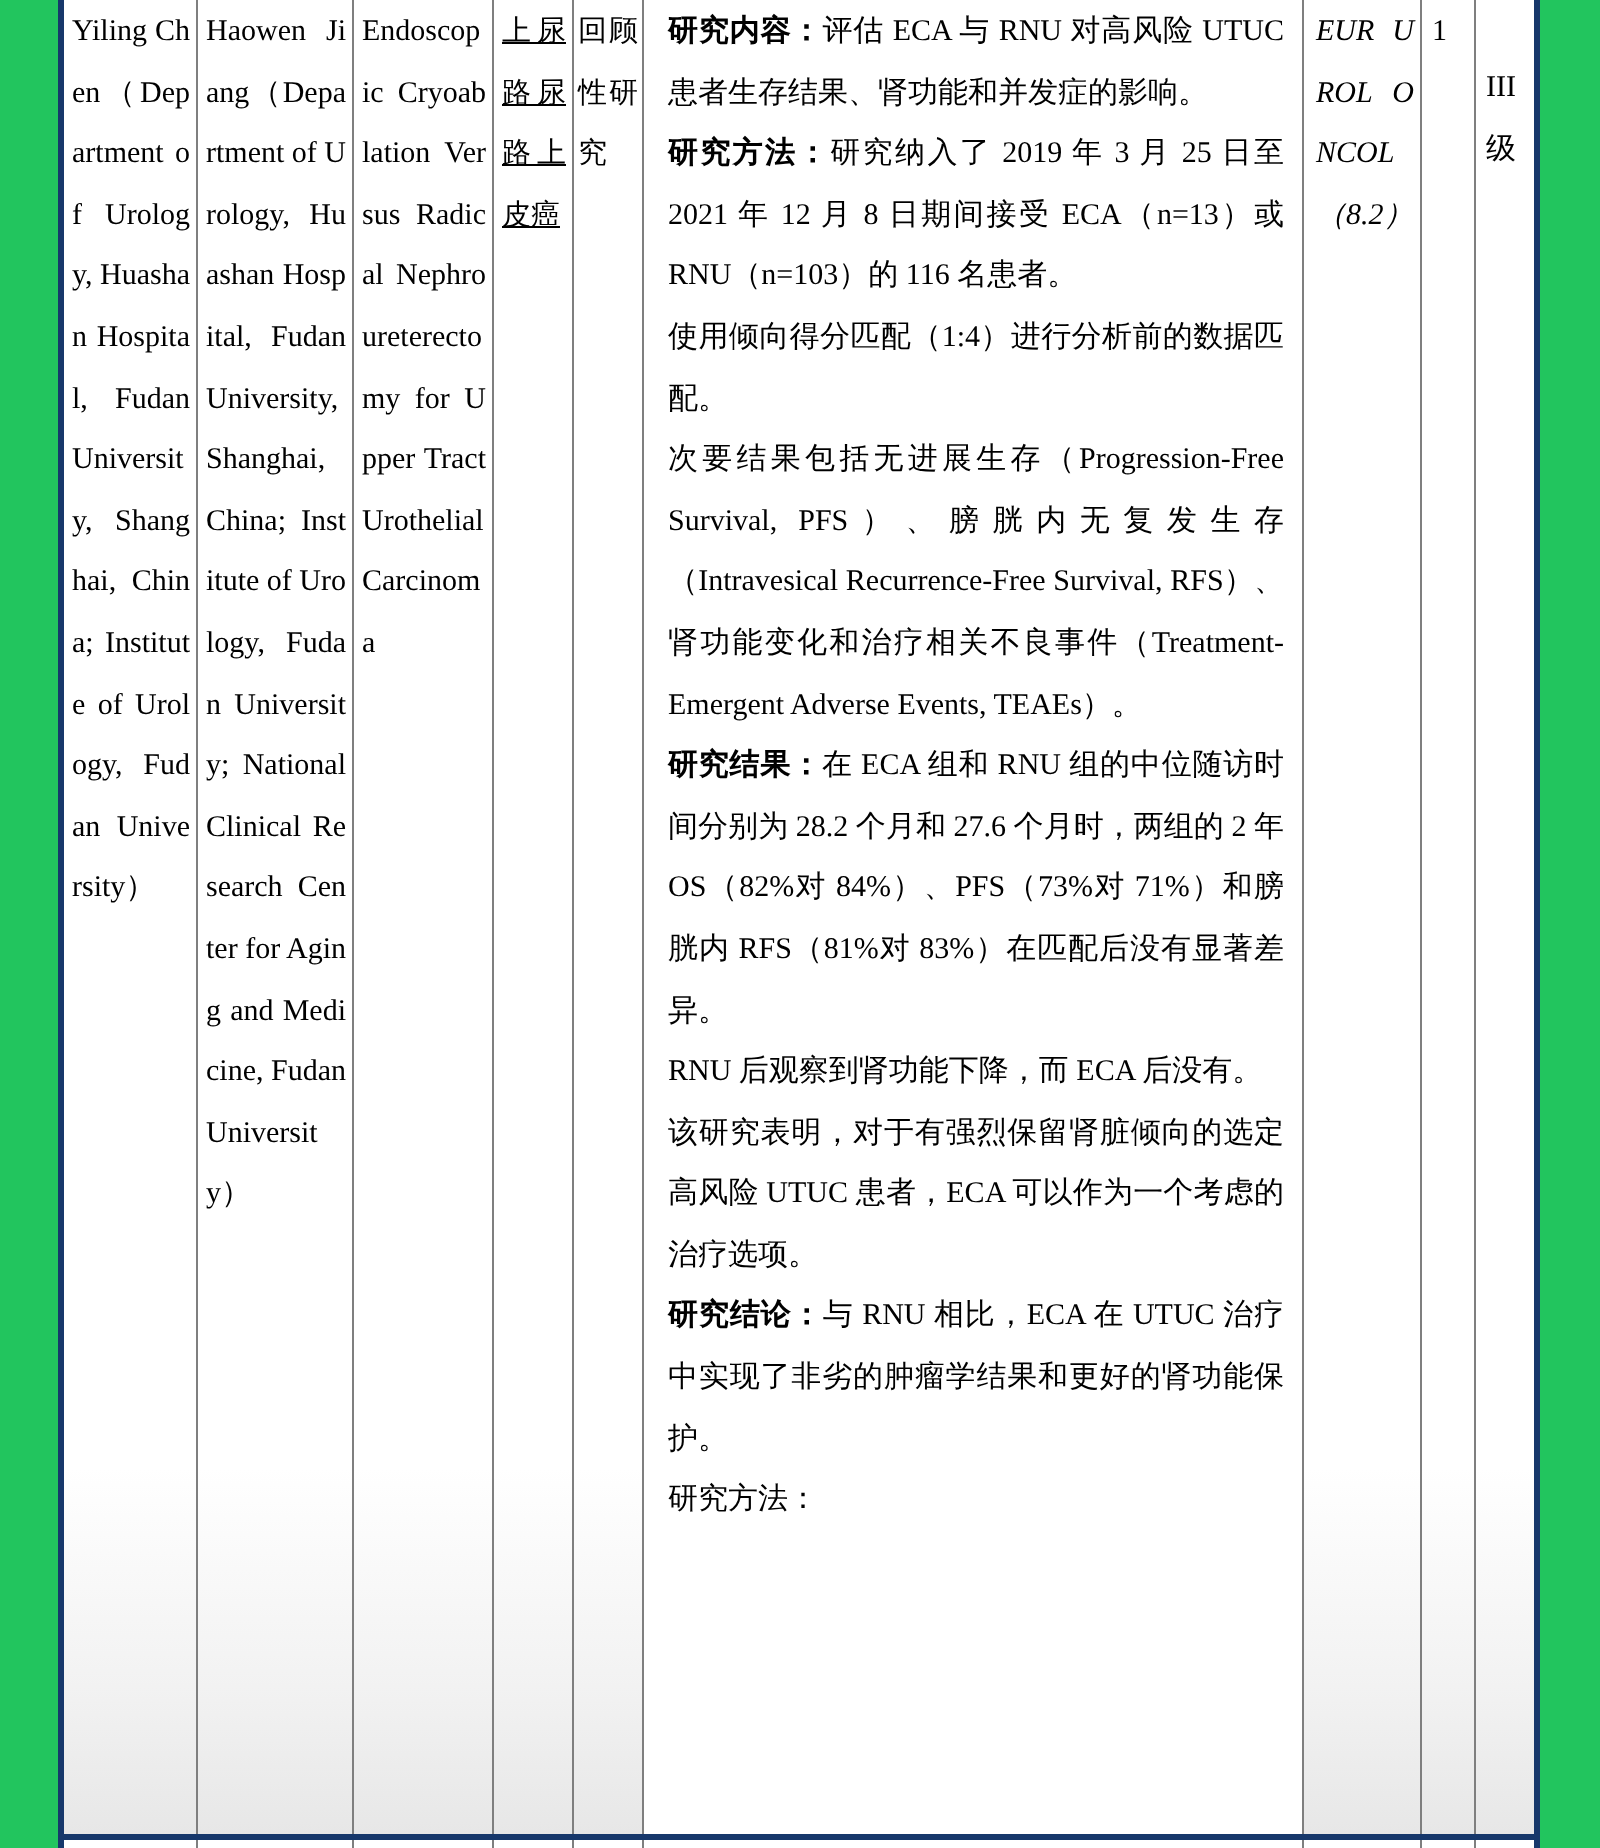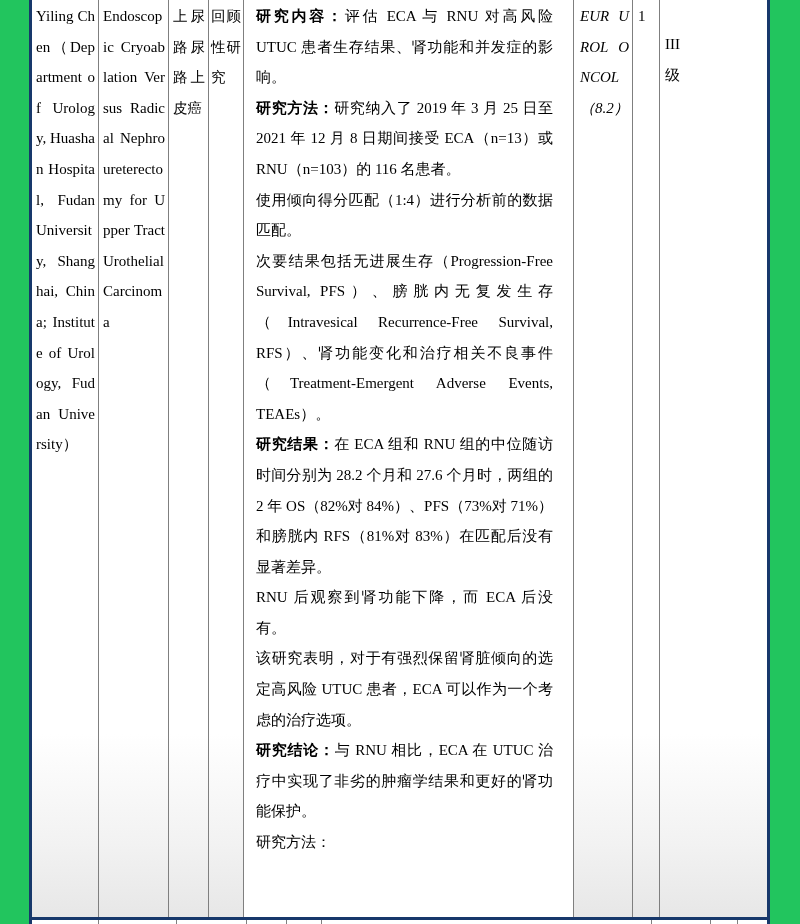--- a/index.html
+++ b/index.html
@@ -35,23 +35,23 @@
     line-height:30.6px;
     text-align:justify;
     overflow:hidden;
   }
   .cell:last-child{border-right:none;margin-top:28px;}
   .latin-break{word-break:break-all;}
   .cjk-narrow{word-break:break-all;font-size:14.5px;}
   .c1{width:67px;}
   .c2{width:78px;}
   .c3{width:70px;}
-  .c4{width:40px;padding:1px 3px 0 4px;}
+  .c4{width:40px;padding:1px 3px 0 4px;text-decoration:underline;}
   .c5{width:35px;padding:1px 2px 0 2px;}
-  .c6{width:330px;background:#ffffff;padding:1px 20px 0 12px;word-break:normal;overflow-wrap:break-word;}
+  .c6{width:330px;background:#ffffff;padding:1px 9px 0 12px;word-break:normal;overflow-wrap:break-word;}
   .c7{width:59px;padding-left:6px;font-style:italic;}
   .c8{width:27px;padding-left:5px;}
   .c9{width:29px;padding-left:5px;word-break:break-all;}
   .para{text-align:justify;}
   .para .b{font-weight:bold;}
   .stub-row{
     display:flex;align-items:stretch;
     height:20px;
     border-left:3px solid var(--frame);
     border-right:3px solid var(--frame);
@@ -60,20 +60,21 @@
   .stub-cell{border-right:1px solid var(--grid);}
   .stub-cell:last-child{border-right:none;}
 </style>
 </head>
 <body>
 
 <div class="page">
   <div class="doc-table">
     <div class="main-row">
       <div class="cell c1 latin-break">Yiling Chen（Department of Urology, Huashan Hospital, Fudan University, Shanghai, China; Institute of Urology, Fudan University）</div>
+      <div class="cell c2 latin-break">Haowen Jiang（Department of Urology, Huashan Hospital, Fudan University, Shanghai, China; Institute of Urology, Fudan University; National Clinical Research Center for Aging and Medicine, Fudan University）</div>
       <div class="cell c3 latin-break">Endoscopic Cryoablation Versus Radical Nephroureterectomy for Upper Tract Urothelial Carcinoma</div>
       <div class="cell c4 cjk-narrow">上尿路尿路上皮癌</div>
       <div class="cell c5 cjk-narrow">回顾性研究</div>
       <div class="cell c6" id="summary-cell">
           <div class="para"><span class="b">研究内容：</span><span>评估 ECA 与 RNU 对高风险 UTUC 患者生存结果、肾功能和并发症的影响。</span></div>
           <div class="para"><span class="b">研究方法：</span><span>研究纳入了 2019 年 3 月 25 日至 2021 年 12 月 8 日期间接受 ECA（n=13）或 RNU（n=103）的 116 名患者。</span></div>
           <div class="para"><span>使用倾向得分匹配（1:4）进行分析前的数据匹配。</span></div>
           <div class="para"><span>次要结果包括无进展生存（Progression-Free Survival, PFS）、膀胱内无复发生存（Intravesical Recurrence-Free Survival, RFS）、肾功能变化和治疗相关不良事件（Treatment-Emergent Adverse Events, TEAEs）。</span></div>
           <div class="para"><span class="b">研究结果：</span><span>在 ECA 组和 RNU 组的中位随访时间分别为 28.2 个月和 27.6 个月时，两组的 2 年 OS（82%对 84%）、PFS（73%对 71%）和膀胱内 RFS（81%对 83%）在匹配后没有显著差异。</span></div>
           <div class="para"><span>RNU 后观察到肾功能下降，而 ECA 后没有。</span></div>

